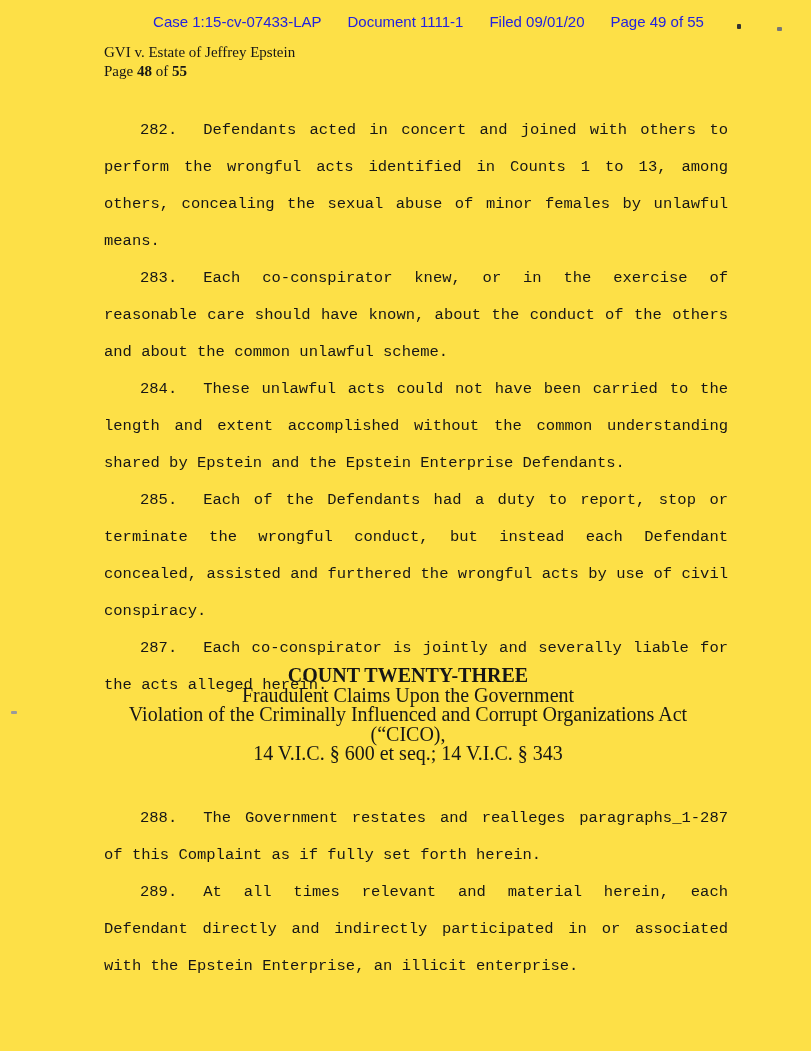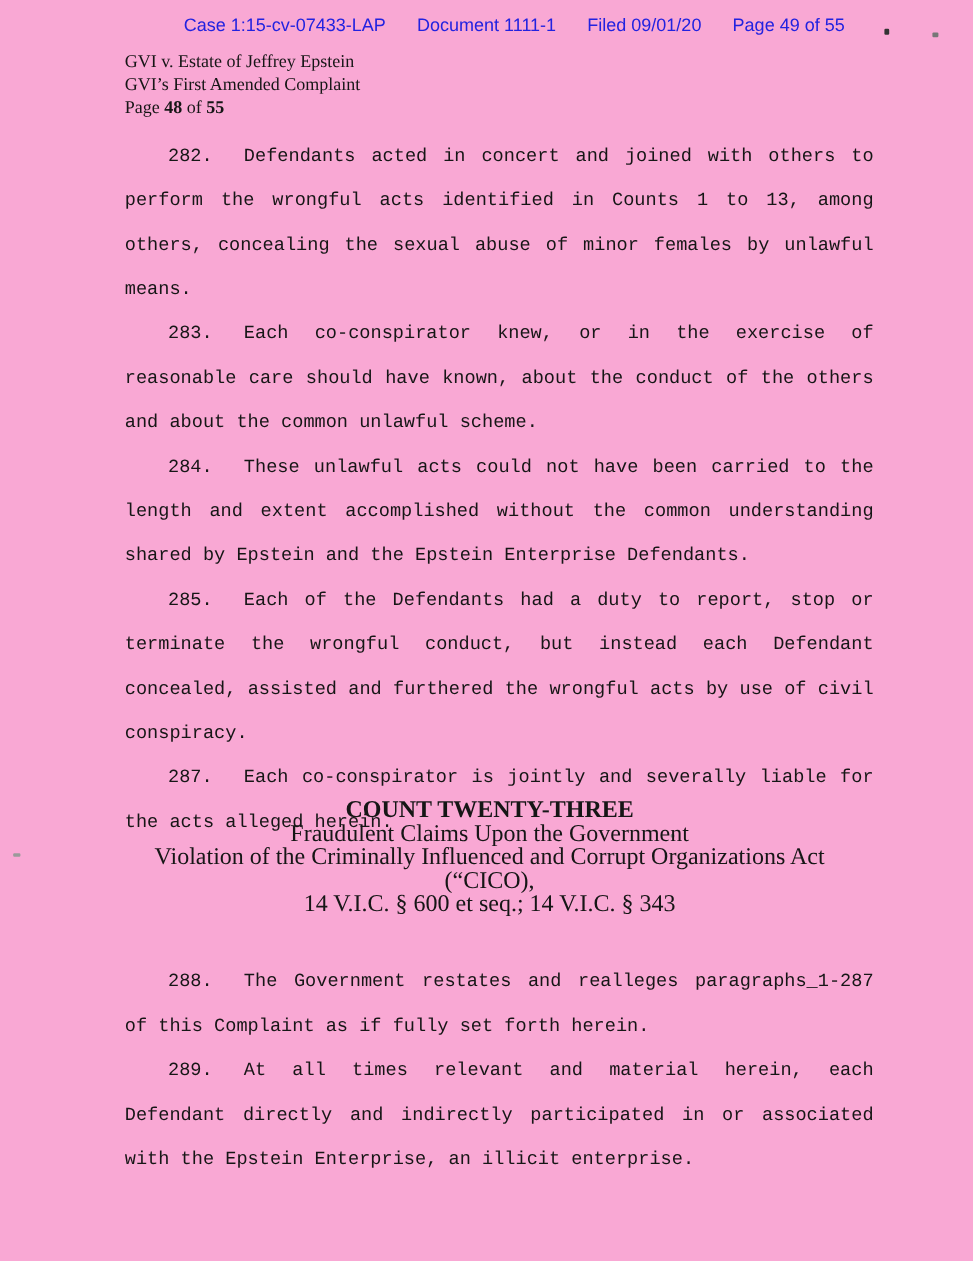--- a/index.html
+++ b/index.html
@@ -4,21 +4,21 @@
 <style>
   html, body {
     margin: 0;
     padding: 0;
     background: #ffffff;
   }
   .page {
     position: relative;
     width: 811px;
     height: 1051px;
-    background: #f9a8d4;
+    background: #fde047;
     overflow: hidden;
     font-family: "Liberation Serif", "DejaVu Serif", serif;
     color: #161616;
   }
   
   .stamp {
     position: absolute;
     top: 13px;
     left: 0;
     width: 100%;
@@ -88,21 +88,20 @@
     <span>Case 1:15-cv-07433-LAP</span><span>Document 1111-1</span><span>Filed 09/01/20</span><span>Page 49 of 55</span>
   </div>
 
   <div class="speck s1"></div>
   <div class="speck s2"></div>
   <div class="speck s3"></div>
   <div class="speck s4"></div>
 
   <div class="caption">
     <div>GVI v. Estate of Jeffrey Epstein</div>
-    <div>GVI’s First Amended Complaint</div>
     <div><span>Page </span><span class="bold">48</span><span> of </span><span class="bold">55</span></div>
   </div>
 
   <div class="body-block first">
     <p><span class="pnum">282.</span><span>Defendants acted in concert and joined with others to perform the wrongful acts identified in Counts 1 to 13, among others, concealing the sexual abuse of minor females by unlawful means.</span></p>
     <p><span class="pnum">283.</span><span>Each co-conspirator knew, or in the exercise of reasonable care should have known, about the conduct of the others and about the common unlawful scheme.</span></p>
     <p><span class="pnum">284.</span><span>These unlawful acts could not have been carried to the length and extent accomplished without the common understanding shared by Epstein and the Epstein Enterprise Defendants.</span></p>
     <p><span class="pnum">285.</span><span>Each of the Defendants had a duty to report, stop or terminate the wrongful conduct, but instead each Defendant concealed, assisted and furthered the wrongful acts by use of civil conspiracy.</span></p>
     <p><span class="pnum">287.</span><span>Each co-conspirator is jointly and severally liable for the acts alleged herein.</span></p>
   </div>

